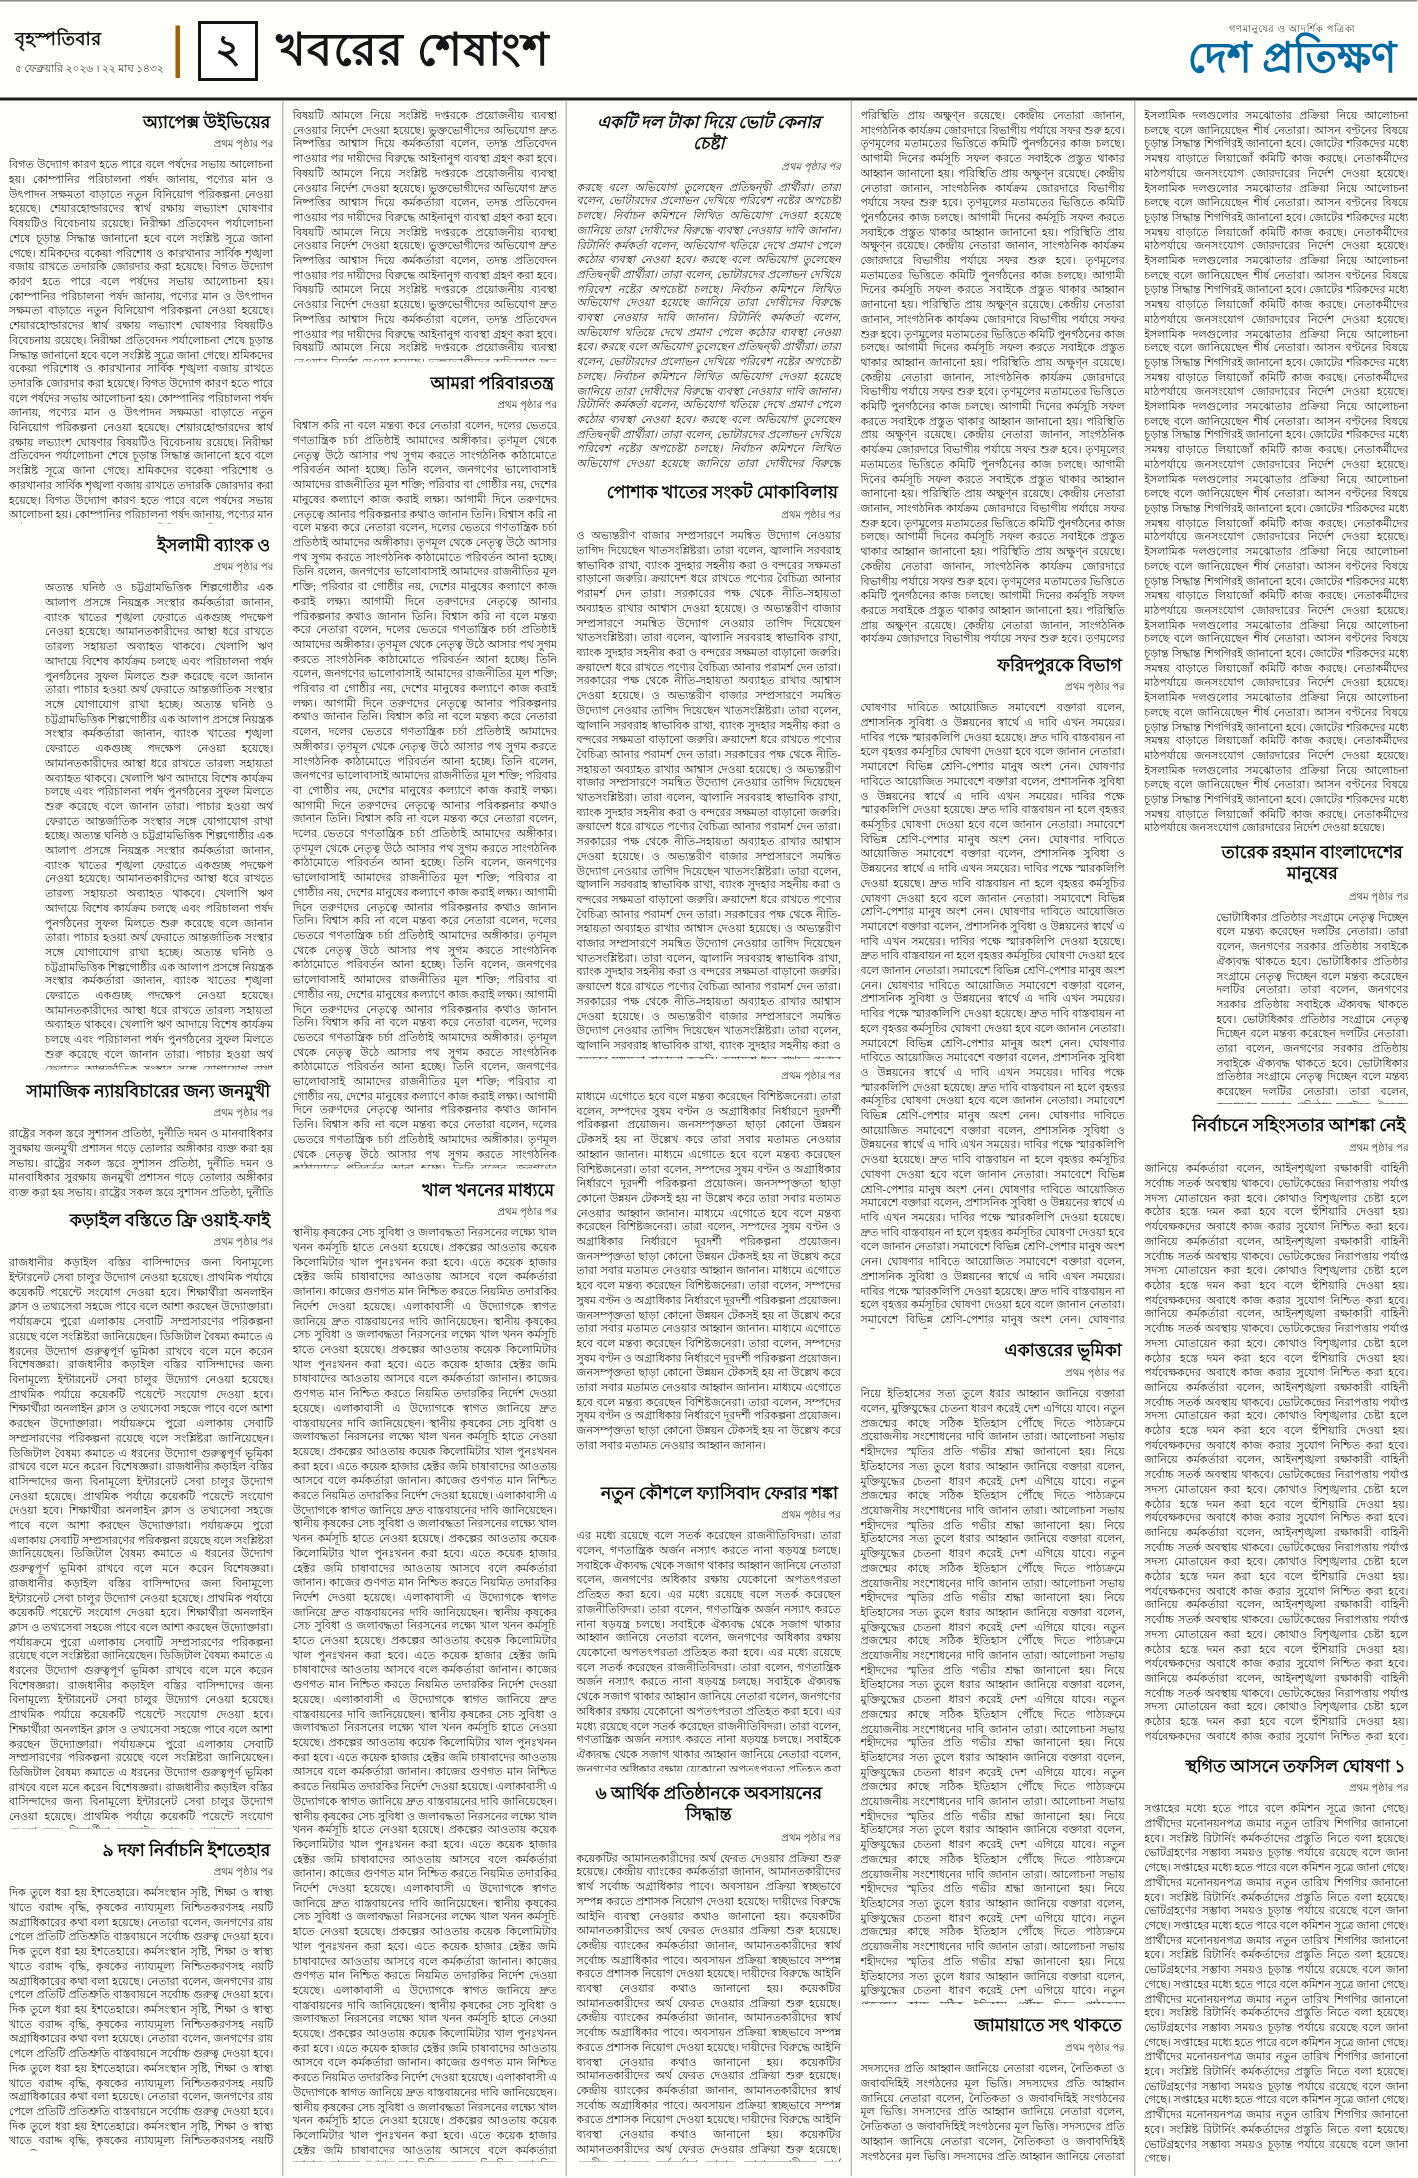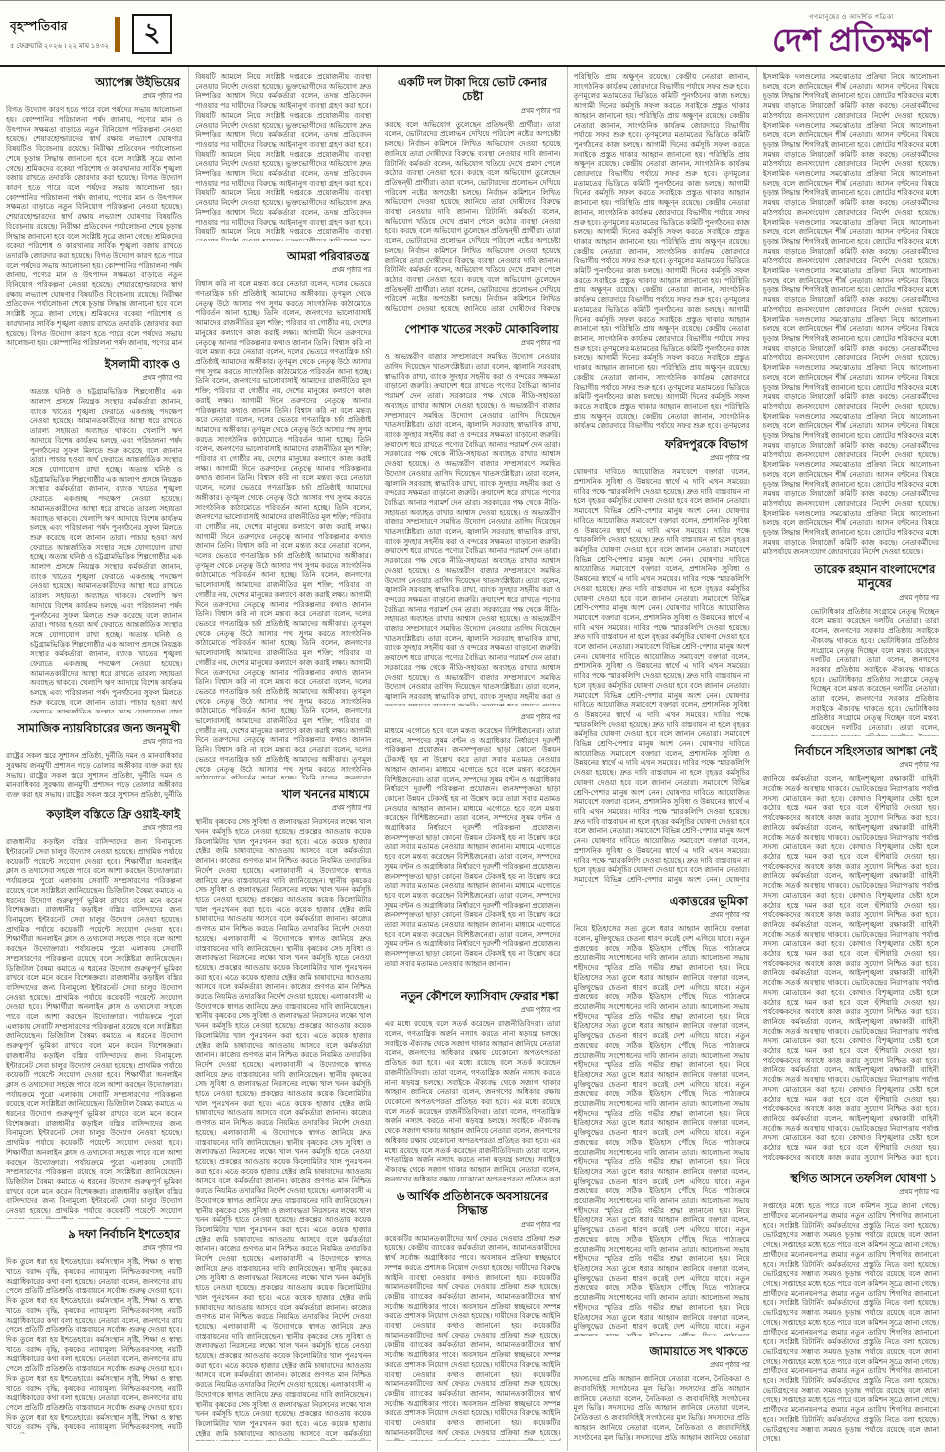--- a/index.html
+++ b/index.html
@@ -17,21 +17,21 @@
   header.masthead {
     height: 66px;
     display: flex;
     align-items: center;
     gap: 12px;
     padding: 8px 10px 6px 10px;
     border-bottom: 2px solid #1e1e1e;
   }
   .mh-left {
     width: 110px;
-    border-right: 5px solid #a16207;
+    border-right: 3px solid #a16207;
     padding-right: 24px;
     flex: 0 0 auto;
   }
   .mh-day { font-weight: bold; font-size: 12px; letter-spacing: .3px; }
   .mh-date { font-size: 7px; color: #3a3a3a; margin-top: 3px; white-space: nowrap; }
   .pagenum-box {
     flex: 0 0 auto;
     width: 40px; height: 40px;
     border: 2px solid #141414;
     display: flex; align-items: center; justify-content: center;
@@ -43,21 +43,21 @@
     font-weight: bold;
     letter-spacing: 1px;
     white-space: nowrap;
   }
   .mh-right {
     margin-left: auto;
     text-align: center;
     padding-right: 4px;
   }
   .mh-tagline { font-size: 6.5px; color: #4a4a4a; margin-bottom: 1px; letter-spacing: .5px; }
-  .mh-logo { font-size: 32px; font-weight: bold; color: #701a75; line-height: 1; }
+  .mh-logo { font-size: 28px; font-weight: bold; color: #0369a1; line-height: 1; }
   
   main.cols {
     display: flex;
     height: calc(100% - 67px);
     overflow: hidden;
   }
   .col {
     flex: 1 1 0;
     padding: 5px 6px 0 6px;
     border-right: 1px solid #bdbdbd;
@@ -102,20 +102,21 @@
 <div class="page">
 
   <header class="masthead">
     <div class="mh-left">
       <div class="mh-day">বৃহস্পতিবার</div>
       <div class="mh-date">৫ ফেব্রুয়ারি ২০২৬ । ২২ মাঘ ১৪৩২</div>
     </div>
     <div class="pagenum-box">
       <span>২</span>
     </div>
+    <h1 class="section-title">খবরের শেষাংশ</h1>
     <div class="mh-right">
       <div class="mh-tagline">গণমানুষের ও আদর্শিক পত্রিকা</div>
       <div class="mh-logo">দেশ প্রতিক্ষণ</div>
     </div>
   </header>
 
   <main class="cols">
       <div class="col">
         <article class="article" style="height: 282px;">
           <h2 class="headline">অ্যাপেক্স উইভিয়ের</h2>
@@ -152,21 +153,21 @@
           <div class="kicker">প্রথম পৃষ্ঠার পর</div>
           <div class="body">বিশ্বাস করি না বলে মন্তব্য করে নেতারা বলেন, দলের ভেতরে গণতান্ত্রিক চর্চা প্রতিষ্ঠাই আমাদের অঙ্গীকার। তৃণমূল থেকে নেতৃত্ব উঠে আসার পথ সুগম করতে সাংগঠনিক কাঠামোতে পরিবর্তন আনা হচ্ছে। তিনি বলেন, জনগণের ভালোবাসাই আমাদের রাজনীতির মূল শক্তি; পরিবার বা গোষ্ঠীর নয়, দেশের মানুষের কল্যাণে কাজ করাই লক্ষ্য। আগামী দিনে তরুণদের নেতৃত্বে আনার পরিকল্পনার কথাও জানান তিনি। বিশ্বাস করি না বলে মন্তব্য করে নেতারা বলেন, দলের ভেতরে গণতান্ত্রিক চর্চা প্রতিষ্ঠাই আমাদের অঙ্গীকার। তৃণমূল থেকে নেতৃত্ব উঠে আসার পথ সুগম করতে সাংগঠনিক কাঠামোতে পরিবর্তন আনা হচ্ছে। তিনি বলেন, জনগণের ভালোবাসাই আমাদের রাজনীতির মূল শক্তি; পরিবার বা গোষ্ঠীর নয়, দেশের মানুষের কল্যাণে কাজ করাই লক্ষ্য। আগামী দিনে তরুণদের নেতৃত্বে আনার পরিকল্পনার কথাও জানান তিনি। বিশ্বাস করি না বলে মন্তব্য করে নেতারা বলেন, দলের ভেতরে গণতান্ত্রিক চর্চা প্রতিষ্ঠাই আমাদের অঙ্গীকার। তৃণমূল থেকে নেতৃত্ব উঠে আসার পথ সুগম করতে সাংগঠনিক কাঠামোতে পরিবর্তন আনা হচ্ছে। তিনি বলেন, জনগণের ভালোবাসাই আমাদের রাজনীতির মূল শক্তি; পরিবার বা গোষ্ঠীর নয়, দেশের মানুষের কল্যাণে কাজ করাই লক্ষ্য। আগামী দিনে তরুণদের নেতৃত্বে আনার পরিকল্পনার কথাও জানান তিনি। বিশ্বাস করি না বলে মন্তব্য করে নেতারা বলেন, দলের ভেতরে গণতান্ত্রিক চর্চা প্রতিষ্ঠাই আমাদের অঙ্গীকার। তৃণমূল থেকে নেতৃত্ব উঠে আসার পথ সুগম করতে সাংগঠনিক কাঠামোতে পরিবর্তন আনা হচ্ছে। তিনি বলেন, জনগণের ভালোবাসাই আমাদের রাজনীতির মূল শক্তি; পরিবার বা গোষ্ঠীর নয়, দেশের মানুষের কল্যাণে কাজ করাই লক্ষ্য। আগামী দিনে তরুণদের নেতৃত্বে আনার পরিকল্পনার কথাও জানান তিনি। বিশ্বাস করি না বলে মন্তব্য করে নেতারা বলেন, দলের ভেতরে গণতান্ত্রিক চর্চা প্রতিষ্ঠাই আমাদের অঙ্গীকার। তৃণমূল থেকে নেতৃত্ব উঠে আসার পথ সুগম করতে সাংগঠনিক কাঠামোতে পরিবর্তন আনা হচ্ছে। তিনি বলেন, জনগণের ভালোবাসাই আমাদের রাজনীতির মূল শক্তি; পরিবার বা গোষ্ঠীর নয়, দেশের মানুষের কল্যাণে কাজ করাই লক্ষ্য। আগামী দিনে তরুণদের নেতৃত্বে আনার পরিকল্পনার কথাও জানান তিনি। বিশ্বাস করি না বলে মন্তব্য করে নেতারা বলেন, দলের ভেতরে গণতান্ত্রিক চর্চা প্রতিষ্ঠাই আমাদের অঙ্গীকার। তৃণমূল থেকে নেতৃত্ব উঠে আসার পথ সুগম করতে সাংগঠনিক কাঠামোতে পরিবর্তন আনা হচ্ছে। তিনি বলেন, জনগণের ভালোবাসাই আমাদের রাজনীতির মূল শক্তি; পরিবার বা গোষ্ঠীর নয়, দেশের মানুষের কল্যাণে কাজ করাই লক্ষ্য। আগামী দিনে তরুণদের নেতৃত্বে আনার পরিকল্পনার কথাও জানান তিনি। বিশ্বাস করি না বলে মন্তব্য করে নেতারা বলেন, দলের ভেতরে গণতান্ত্রিক চর্চা প্রতিষ্ঠাই আমাদের অঙ্গীকার। তৃণমূল থেকে নেতৃত্ব উঠে আসার পথ সুগম করতে সাংগঠনিক কাঠামোতে পরিবর্তন আনা হচ্ছে। তিনি বলেন, জনগণের ভালোবাসাই আমাদের রাজনীতির মূল শক্তি; পরিবার বা গোষ্ঠীর নয়, দেশের মানুষের কল্যাণে কাজ করাই লক্ষ্য। আগামী দিনে তরুণদের নেতৃত্বে আনার পরিকল্পনার কথাও জানান তিনি। বিশ্বাস করি না বলে মন্তব্য করে নেতারা বলেন, দলের ভেতরে গণতান্ত্রিক চর্চা প্রতিষ্ঠাই আমাদের অঙ্গীকার। তৃণমূল থেকে নেতৃত্ব উঠে আসার পথ সুগম করতে সাংগঠনিক কাঠামোতে পরিবর্তন আনা হচ্ছে। তিনি বলেন, জনগণের ভালোবাসাই আমাদের রাজনীতির মূল শক্তি; পরিবার বা গোষ্ঠীর নয়, দেশের মানুষের কল্যাণে কাজ করাই লক্ষ্য। আগামী দিনে তরুণদের নেতৃত্বে আনার পরিকল্পনার কথাও জানান তিনি।</div>
         </article>
         <article class="article" style="height: 662px;">
           <h2 class="headline">খাল খননের মাধ্যমে</h2>
           <div class="kicker">প্রথম পৃষ্ঠার পর</div>
           <div class="body">স্থানীয় কৃষকের সেচ সুবিধা ও জলাবদ্ধতা নিরসনের লক্ষ্যে খাল খনন কর্মসূচি হাতে নেওয়া হয়েছে। প্রকল্পের আওতায় কয়েক কিলোমিটার খাল পুনঃখনন করা হবে। এতে কয়েক হাজার হেক্টর জমি চাষাবাদের আওতায় আসবে বলে কর্মকর্তারা জানান। কাজের গুণগত মান নিশ্চিত করতে নিয়মিত তদারকির নির্দেশ দেওয়া হয়েছে। এলাকাবাসী এ উদ্যোগকে স্বাগত জানিয়ে দ্রুত বাস্তবায়নের দাবি জানিয়েছেন। স্থানীয় কৃষকের সেচ সুবিধা ও জলাবদ্ধতা নিরসনের লক্ষ্যে খাল খনন কর্মসূচি হাতে নেওয়া হয়েছে। প্রকল্পের আওতায় কয়েক কিলোমিটার খাল পুনঃখনন করা হবে। এতে কয়েক হাজার হেক্টর জমি চাষাবাদের আওতায় আসবে বলে কর্মকর্তারা জানান। কাজের গুণগত মান নিশ্চিত করতে নিয়মিত তদারকির নির্দেশ দেওয়া হয়েছে। এলাকাবাসী এ উদ্যোগকে স্বাগত জানিয়ে দ্রুত বাস্তবায়নের দাবি জানিয়েছেন। স্থানীয় কৃষকের সেচ সুবিধা ও জলাবদ্ধতা নিরসনের লক্ষ্যে খাল খনন কর্মসূচি হাতে নেওয়া হয়েছে। প্রকল্পের আওতায় কয়েক কিলোমিটার খাল পুনঃখনন করা হবে। এতে কয়েক হাজার হেক্টর জমি চাষাবাদের আওতায় আসবে বলে কর্মকর্তারা জানান। কাজের গুণগত মান নিশ্চিত করতে নিয়মিত তদারকির নির্দেশ দেওয়া হয়েছে। এলাকাবাসী এ উদ্যোগকে স্বাগত জানিয়ে দ্রুত বাস্তবায়নের দাবি জানিয়েছেন। স্থানীয় কৃষকের সেচ সুবিধা ও জলাবদ্ধতা নিরসনের লক্ষ্যে খাল খনন কর্মসূচি হাতে নেওয়া হয়েছে। প্রকল্পের আওতায় কয়েক কিলোমিটার খাল পুনঃখনন করা হবে। এতে কয়েক হাজার হেক্টর জমি চাষাবাদের আওতায় আসবে বলে কর্মকর্তারা জানান। কাজের গুণগত মান নিশ্চিত করতে নিয়মিত তদারকির নির্দেশ দেওয়া হয়েছে। এলাকাবাসী এ উদ্যোগকে স্বাগত জানিয়ে দ্রুত বাস্তবায়নের দাবি জানিয়েছেন। স্থানীয় কৃষকের সেচ সুবিধা ও জলাবদ্ধতা নিরসনের লক্ষ্যে খাল খনন কর্মসূচি হাতে নেওয়া হয়েছে। প্রকল্পের আওতায় কয়েক কিলোমিটার খাল পুনঃখনন করা হবে। এতে কয়েক হাজার হেক্টর জমি চাষাবাদের আওতায় আসবে বলে কর্মকর্তারা জানান। কাজের গুণগত মান নিশ্চিত করতে নিয়মিত তদারকির নির্দেশ দেওয়া হয়েছে। এলাকাবাসী এ উদ্যোগকে স্বাগত জানিয়ে দ্রুত বাস্তবায়নের দাবি জানিয়েছেন। স্থানীয় কৃষকের সেচ সুবিধা ও জলাবদ্ধতা নিরসনের লক্ষ্যে খাল খনন কর্মসূচি হাতে নেওয়া হয়েছে। প্রকল্পের আওতায় কয়েক কিলোমিটার খাল পুনঃখনন করা হবে। এতে কয়েক হাজার হেক্টর জমি চাষাবাদের আওতায় আসবে বলে কর্মকর্তারা জানান। কাজের গুণগত মান নিশ্চিত করতে নিয়মিত তদারকির নির্দেশ দেওয়া হয়েছে। এলাকাবাসী এ উদ্যোগকে স্বাগত জানিয়ে দ্রুত বাস্তবায়নের দাবি জানিয়েছেন। স্থানীয় কৃষকের সেচ সুবিধা ও জলাবদ্ধতা নিরসনের লক্ষ্যে খাল খনন কর্মসূচি হাতে নেওয়া হয়েছে। প্রকল্পের আওতায় কয়েক কিলোমিটার খাল পুনঃখনন করা হবে। এতে কয়েক হাজার হেক্টর জমি চাষাবাদের আওতায় আসবে বলে কর্মকর্তারা জানান। কাজের গুণগত মান নিশ্চিত করতে নিয়মিত তদারকির নির্দেশ দেওয়া হয়েছে। এলাকাবাসী এ উদ্যোগকে স্বাগত জানিয়ে দ্রুত বাস্তবায়নের দাবি জানিয়েছেন। স্থানীয় কৃষকের সেচ সুবিধা ও জলাবদ্ধতা নিরসনের লক্ষ্যে খাল খনন কর্মসূচি হাতে নেওয়া হয়েছে। প্রকল্পের আওতায় কয়েক কিলোমিটার খাল পুনঃখনন করা হবে। এতে কয়েক হাজার হেক্টর জমি চাষাবাদের আওতায় আসবে বলে কর্মকর্তারা জানান। কাজের গুণগত মান নিশ্চিত করতে নিয়মিত তদারকির নির্দেশ দেওয়া হয়েছে। এলাকাবাসী এ উদ্যোগকে স্বাগত জানিয়ে দ্রুত বাস্তবায়নের দাবি জানিয়েছেন। স্থানীয় কৃষকের সেচ সুবিধা ও জলাবদ্ধতা নিরসনের লক্ষ্যে খাল খনন কর্মসূচি হাতে নেওয়া হয়েছে। প্রকল্পের আওতায় কয়েক কিলোমিটার খাল পুনঃখনন করা হবে। এতে কয়েক হাজার হেক্টর জমি চাষাবাদের আওতায় আসবে বলে কর্মকর্তারা জানান। কাজের গুণগত মান নিশ্চিত করতে নিয়মিত তদারকির নির্দেশ দেওয়া হয়েছে। এলাকাবাসী এ উদ্যোগকে স্বাগত জানিয়ে দ্রুত বাস্তবায়নের দাবি জানিয়েছেন। স্থানীয় কৃষকের সেচ সুবিধা ও জলাবদ্ধতা নিরসনের লক্ষ্যে খাল খনন কর্মসূচি হাতে নেওয়া হয়েছে। প্রকল্পের আওতায় কয়েক কিলোমিটার খাল পুনঃখনন করা হবে। এতে কয়েক হাজার হেক্টর জমি চাষাবাদের আওতায় আসবে বলে কর্মকর্তারা জানান। কাজের গুণগত মান নিশ্চিত করতে নিয়মিত তদারকির নির্দেশ দেওয়া হয়েছে। এলাকাবাসী এ উদ্যোগকে স্বাগত জানিয়ে দ্রুত বাস্তবায়নের দাবি জানিয়েছেন।</div>
         </article>
       </div>
       <div class="col">
-        <article class="article" style="height: 247px;">
+        <article class="article" style="height: 247px; font-style: italic;">
           <h2 class="headline">একটি দল টাকা দিয়ে ভোট কেনার চেষ্টা</h2>
           <div class="kicker">প্রথম পৃষ্ঠার পর</div>
           <div class="body">করছে বলে অভিযোগ তুলেছেন প্রতিদ্বন্দ্বী প্রার্থীরা। তারা বলেন, ভোটারদের প্রলোভন দেখিয়ে পরিবেশ নষ্টের অপচেষ্টা চলছে। নির্বাচন কমিশনে লিখিত অভিযোগ দেওয়া হয়েছে জানিয়ে তারা দোষীদের বিরুদ্ধে ব্যবস্থা নেওয়ার দাবি জানান। রিটার্নিং কর্মকর্তা বলেন, অভিযোগ খতিয়ে দেখে প্রমাণ পেলে কঠোর ব্যবস্থা নেওয়া হবে। করছে বলে অভিযোগ তুলেছেন প্রতিদ্বন্দ্বী প্রার্থীরা। তারা বলেন, ভোটারদের প্রলোভন দেখিয়ে পরিবেশ নষ্টের অপচেষ্টা চলছে। নির্বাচন কমিশনে লিখিত অভিযোগ দেওয়া হয়েছে জানিয়ে তারা দোষীদের বিরুদ্ধে ব্যবস্থা নেওয়ার দাবি জানান। রিটার্নিং কর্মকর্তা বলেন, অভিযোগ খতিয়ে দেখে প্রমাণ পেলে কঠোর ব্যবস্থা নেওয়া হবে। করছে বলে অভিযোগ তুলেছেন প্রতিদ্বন্দ্বী প্রার্থীরা। তারা বলেন, ভোটারদের প্রলোভন দেখিয়ে পরিবেশ নষ্টের অপচেষ্টা চলছে। নির্বাচন কমিশনে লিখিত অভিযোগ দেওয়া হয়েছে জানিয়ে তারা দোষীদের বিরুদ্ধে ব্যবস্থা নেওয়ার দাবি জানান। রিটার্নিং কর্মকর্তা বলেন, অভিযোগ খতিয়ে দেখে প্রমাণ পেলে কঠোর ব্যবস্থা নেওয়া হবে। করছে বলে অভিযোগ তুলেছেন প্রতিদ্বন্দ্বী প্রার্থীরা। তারা বলেন, ভোটারদের প্রলোভন দেখিয়ে পরিবেশ নষ্টের অপচেষ্টা চলছে। নির্বাচন কমিশনে লিখিত অভিযোগ দেওয়া হয়েছে জানিয়ে তারা দোষীদের বিরুদ্ধে ব্যবস্থা নেওয়ার দাবি জানান। রিটার্নিং কর্মকর্তা বলেন, অভিযোগ খতিয়ে দেখে প্রমাণ পেলে কঠোর ব্যবস্থা নেওয়া হবে।</div>
         </article>
         <article class="article" style="height: 392px;">
           <h2 class="headline">পোশাক খাতের সংকট মোকাবিলায়</h2>
           <div class="kicker">প্রথম পৃষ্ঠার পর</div>
           <div class="body">ও অভ্যন্তরীণ বাজার সম্প্রসারণে সমন্বিত উদ্যোগ নেওয়ার তাগিদ দিয়েছেন খাতসংশ্লিষ্টরা। তারা বলেন, জ্বালানি সরবরাহ স্বাভাবিক রাখা, ব্যাংক সুদহার সহনীয় করা ও বন্দরের সক্ষমতা বাড়ানো জরুরি। ক্রয়াদেশ ধরে রাখতে পণ্যের বৈচিত্র্য আনার পরামর্শ দেন তারা। সরকারের পক্ষ থেকে নীতি-সহায়তা অব্যাহত রাখার আশ্বাস দেওয়া হয়েছে। ও অভ্যন্তরীণ বাজার সম্প্রসারণে সমন্বিত উদ্যোগ নেওয়ার তাগিদ দিয়েছেন খাতসংশ্লিষ্টরা। তারা বলেন, জ্বালানি সরবরাহ স্বাভাবিক রাখা, ব্যাংক সুদহার সহনীয় করা ও বন্দরের সক্ষমতা বাড়ানো জরুরি। ক্রয়াদেশ ধরে রাখতে পণ্যের বৈচিত্র্য আনার পরামর্শ দেন তারা। সরকারের পক্ষ থেকে নীতি-সহায়তা অব্যাহত রাখার আশ্বাস দেওয়া হয়েছে। ও অভ্যন্তরীণ বাজার সম্প্রসারণে সমন্বিত উদ্যোগ নেওয়ার তাগিদ দিয়েছেন খাতসংশ্লিষ্টরা। তারা বলেন, জ্বালানি সরবরাহ স্বাভাবিক রাখা, ব্যাংক সুদহার সহনীয় করা ও বন্দরের সক্ষমতা বাড়ানো জরুরি। ক্রয়াদেশ ধরে রাখতে পণ্যের বৈচিত্র্য আনার পরামর্শ দেন তারা। সরকারের পক্ষ থেকে নীতি-সহায়তা অব্যাহত রাখার আশ্বাস দেওয়া হয়েছে। ও অভ্যন্তরীণ বাজার সম্প্রসারণে সমন্বিত উদ্যোগ নেওয়ার তাগিদ দিয়েছেন খাতসংশ্লিষ্টরা। তারা বলেন, জ্বালানি সরবরাহ স্বাভাবিক রাখা, ব্যাংক সুদহার সহনীয় করা ও বন্দরের সক্ষমতা বাড়ানো জরুরি। ক্রয়াদেশ ধরে রাখতে পণ্যের বৈচিত্র্য আনার পরামর্শ দেন তারা। সরকারের পক্ষ থেকে নীতি-সহায়তা অব্যাহত রাখার আশ্বাস দেওয়া হয়েছে। ও অভ্যন্তরীণ বাজার সম্প্রসারণে সমন্বিত উদ্যোগ নেওয়ার তাগিদ দিয়েছেন খাতসংশ্লিষ্টরা। তারা বলেন, জ্বালানি সরবরাহ স্বাভাবিক রাখা, ব্যাংক সুদহার সহনীয় করা ও বন্দরের সক্ষমতা বাড়ানো জরুরি। ক্রয়াদেশ ধরে রাখতে পণ্যের বৈচিত্র্য আনার পরামর্শ দেন তারা। সরকারের পক্ষ থেকে নীতি-সহায়তা অব্যাহত রাখার আশ্বাস দেওয়া হয়েছে। ও অভ্যন্তরীণ বাজার সম্প্রসারণে সমন্বিত উদ্যোগ নেওয়ার তাগিদ দিয়েছেন খাতসংশ্লিষ্টরা। তারা বলেন, জ্বালানি সরবরাহ স্বাভাবিক রাখা, ব্যাংক সুদহার সহনীয় করা ও বন্দরের সক্ষমতা বাড়ানো জরুরি। ক্রয়াদেশ ধরে রাখতে পণ্যের বৈচিত্র্য আনার পরামর্শ দেন তারা। সরকারের পক্ষ থেকে নীতি-সহায়তা অব্যাহত রাখার আশ্বাস দেওয়া হয়েছে। ও অভ্যন্তরীণ বাজার সম্প্রসারণে সমন্বিত উদ্যোগ নেওয়ার তাগিদ দিয়েছেন খাতসংশ্লিষ্টরা। তারা বলেন, জ্বালানি সরবরাহ স্বাভাবিক রাখা, ব্যাংক সুদহার সহনীয় করা ও বন্দরের সক্ষমতা বাড়ানো জরুরি। ক্রয়াদেশ ধরে রাখতে পণ্যের বৈচিত্র্য আনার পরামর্শ দেন তারা। সরকারের পক্ষ থেকে নীতি-সহায়তা অব্যাহত রাখার আশ্বাস দেওয়া হয়েছে।</div>
         </article>
         <article class="article" style="height: 275px;">

